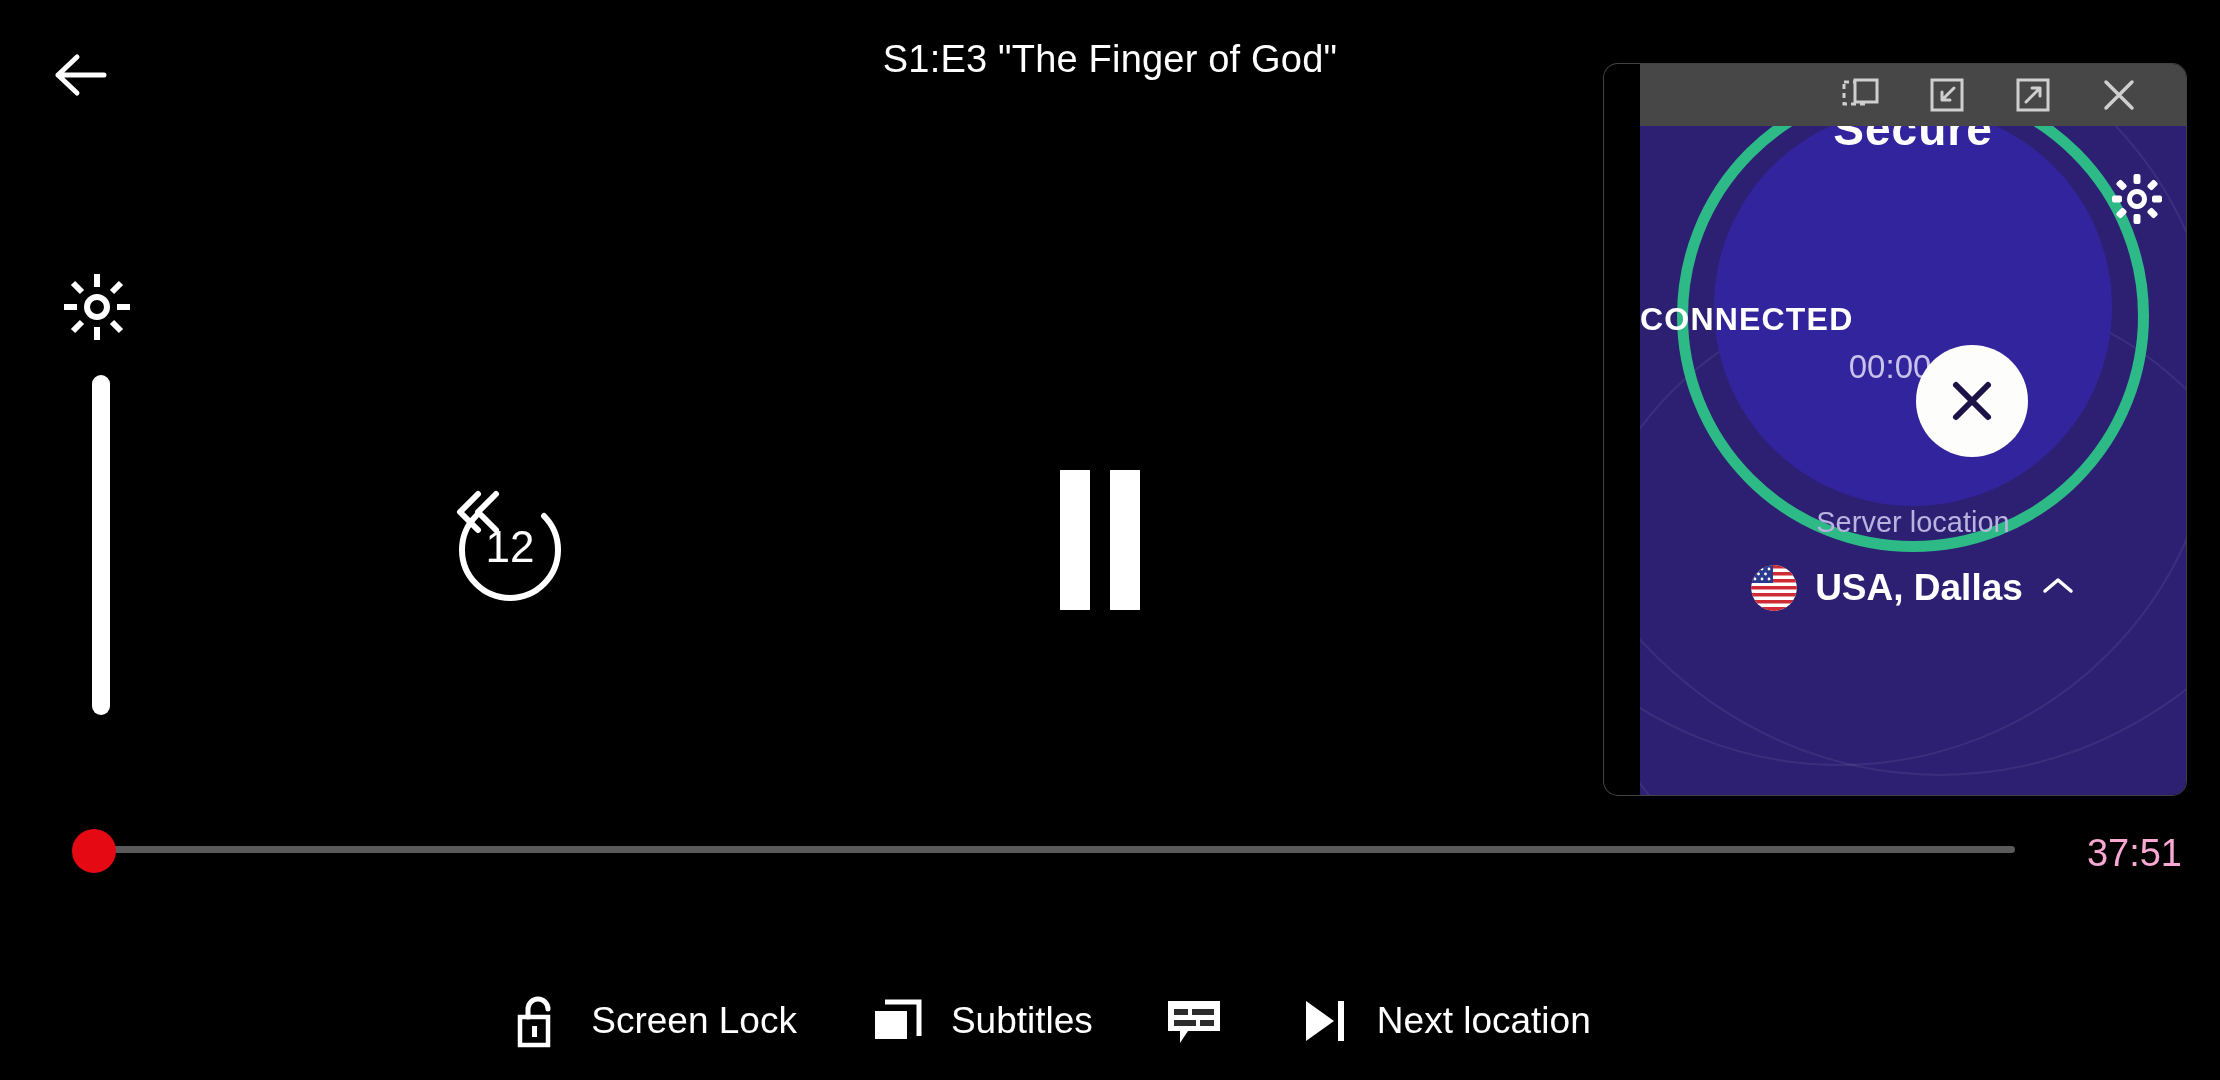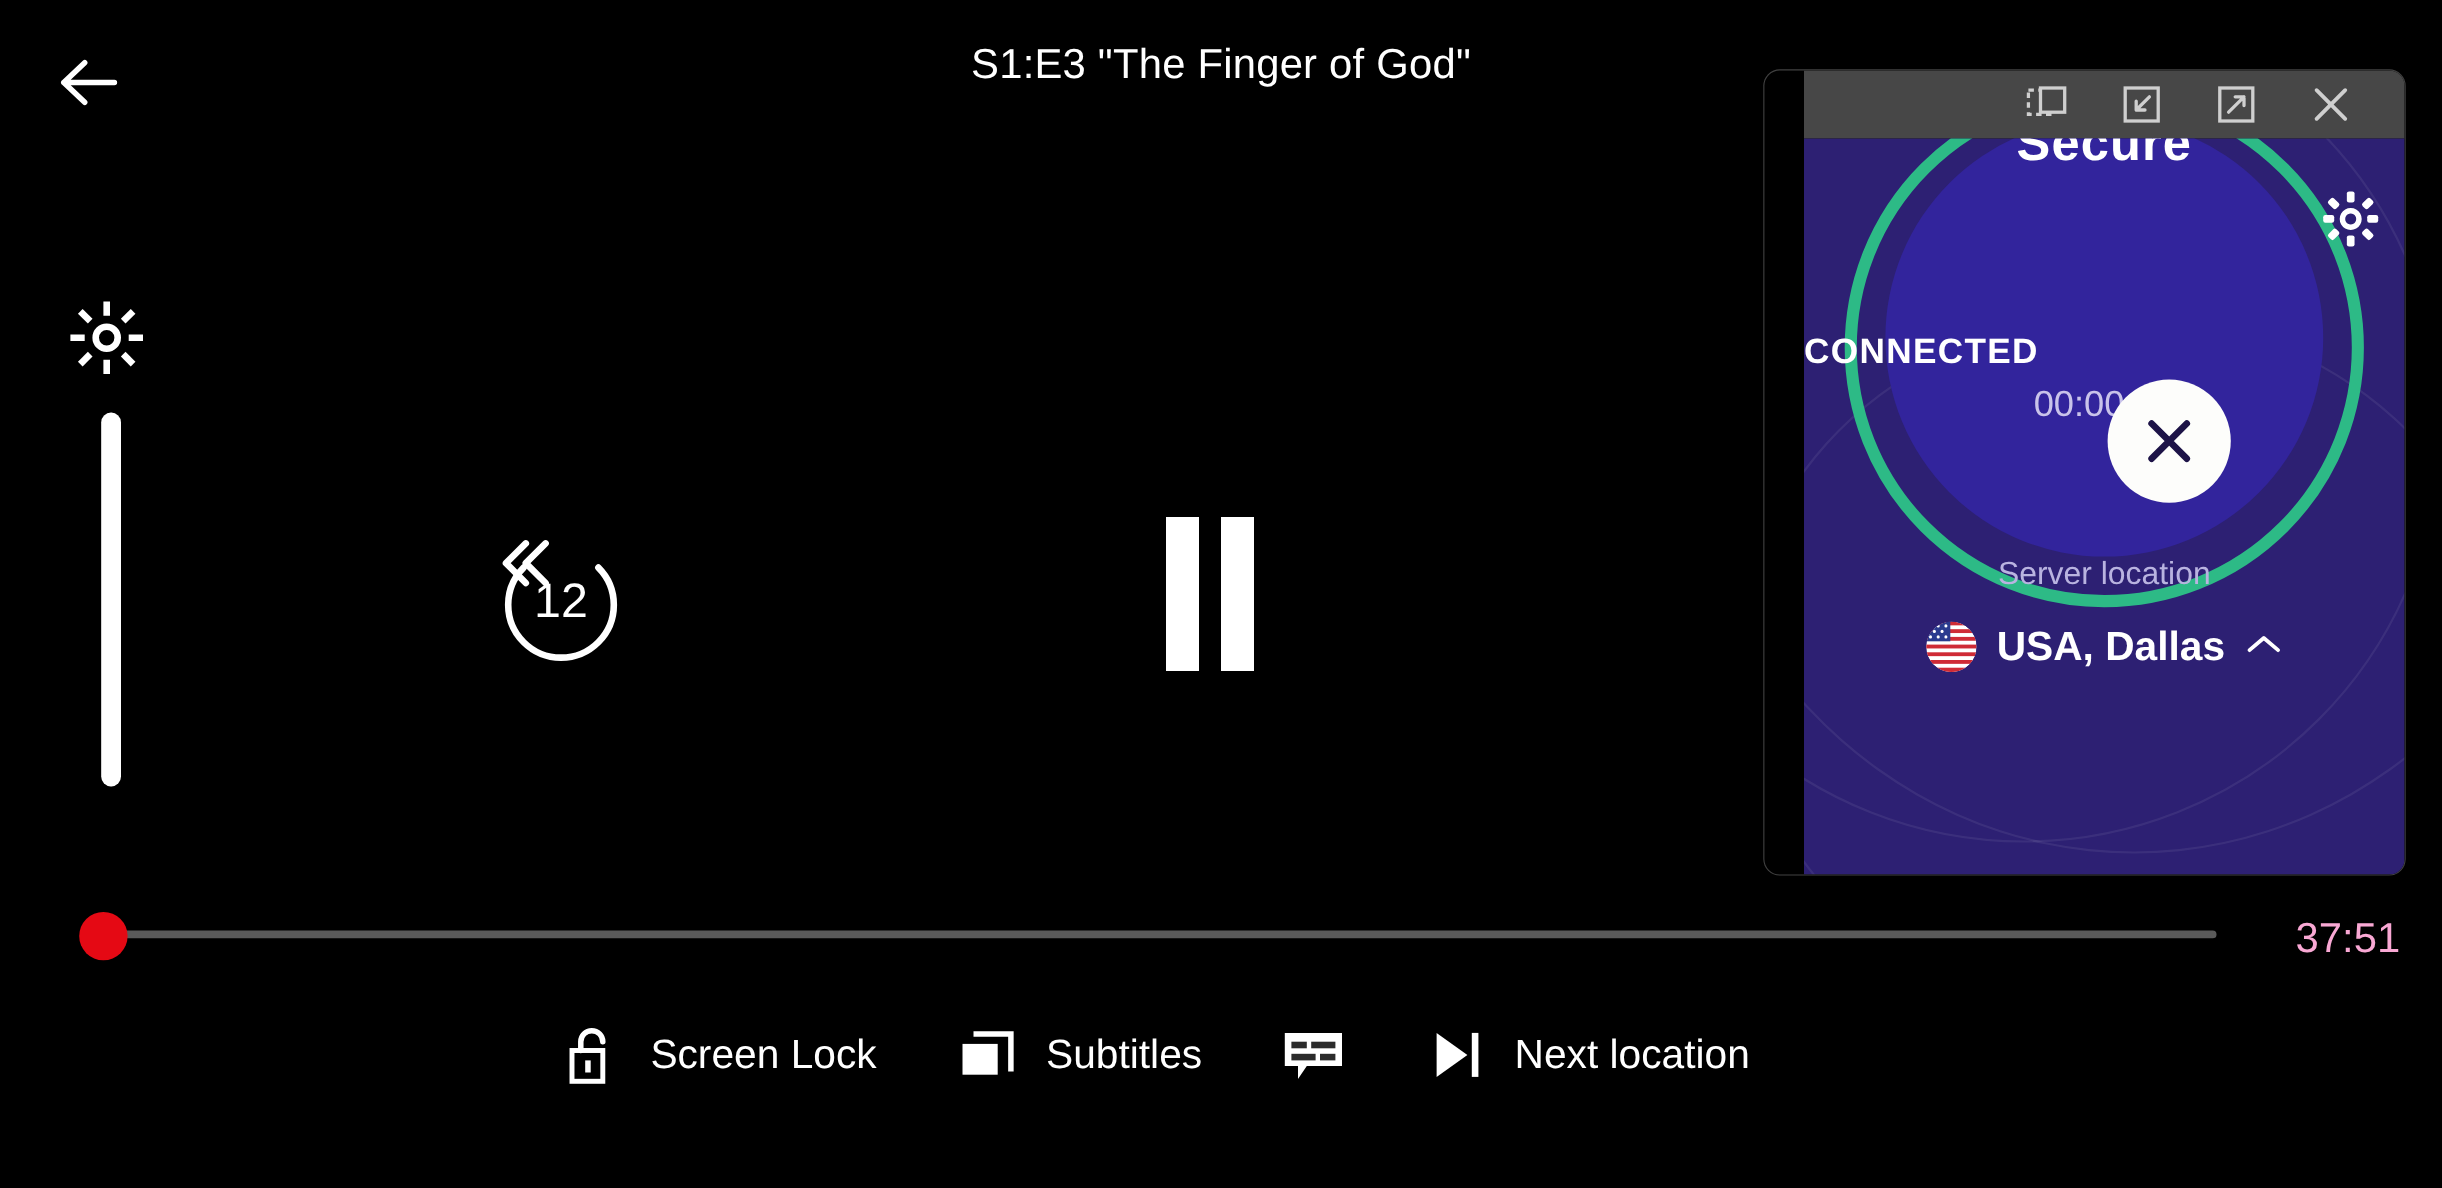--- a/index.html
+++ b/index.html
@@ -61,21 +61,21 @@
     position:absolute; left:72px; top:9px; width:44px; height:44px;
     background:#e50914; border-radius:50%; cursor:pointer;
   }
   #time-remaining{
     position:absolute; right:38px; top:12px; color:#f9a8d4; font-size:38px;
   }
 
   
   #bottom-bar{
     position:absolute; left:0; top:930px; width:2220px; height:120px;
-    display:flex; align-items:flex-start; justify-content:center; gap:72px;
+    display:flex; align-items:flex-end; justify-content:center; gap:72px;
     padding-right:120px;
   }
   .action-item{
     display:flex; align-items:center; gap:24px; cursor:pointer; color:#fff;
   }
   .action-label{ font-size:37px; white-space:nowrap; }
   .action-icon{ width:58px; height:58px; display:flex; align-items:center; justify-content:center; }
 
   
   #pip-window{

